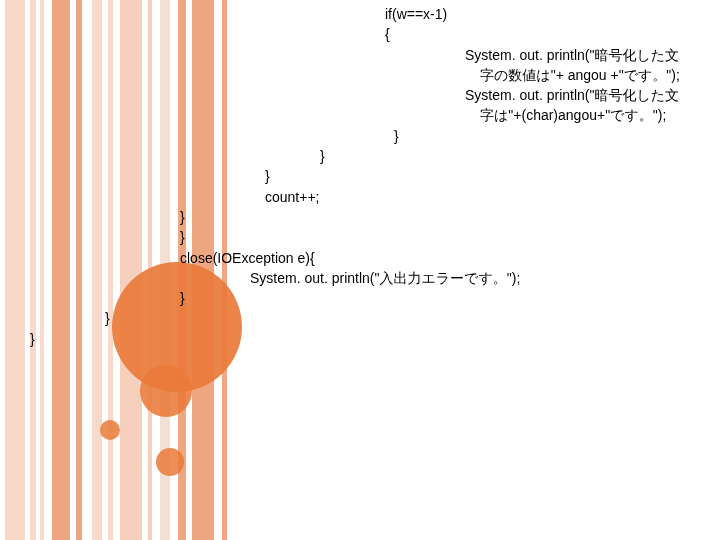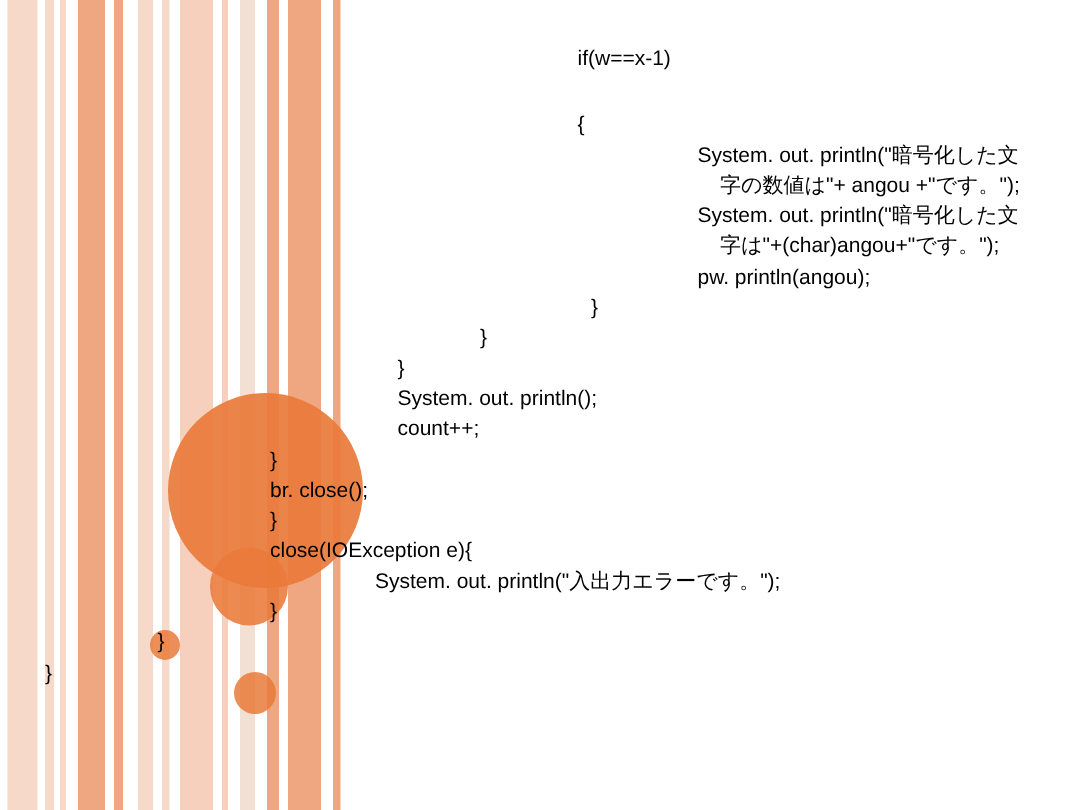--- a/index.html
+++ b/index.html
@@ -59,21 +59,21 @@
   .line {
     white-space: pre;
     line-height: 1.45;
   }
   .i0  { padding-left: 30px; }
   .i2  { padding-left: 105px; }
   .i5  { padding-left: 180px; }
   .i6  { padding-left: 250px; }
   .i7  { padding-left: 265px; }
   .i8  { padding-left: 320px; }
-  .i9  { padding-left: 385px; margin-top: 24px; }
+  .i9  { padding-left: 385px; }
   .i10 { padding-left: 394px; }
   .i11 { padding-left: 465px; }
   .i11b{ padding-left: 480px; }
 </style>
 </head>
 <body>
 
 <div class="bg-stripes">
   <div class="stripe s1"></div>
   <div class="stripe s2"></div>
@@ -97,27 +97,24 @@
   <div class="bubble b4"></div>
 </div>
 
 <div class="content">
   <div class="line i9">if(w==x-1)</div>
   <div class="line i9">{</div>
   <div class="line i11">System. out. println("暗号化した文</div>
   <div class="line i11b">字の数値は"+ angou +"です。");</div>
   <div class="line i11">System. out. println("暗号化した文</div>
   <div class="line i11b">字は"+(char)angou+"です。");</div>
-  <div class="line i11">pw. println(angou);</div>
   <div class="line i10">}</div>
   <div class="line i8">}</div>
   <div class="line i7">}</div>
-  <div class="line i7">System. out. println();</div>
   <div class="line i7">count++;</div>
   <div class="line i5">}</div>
-  <div class="line i5">br. close();</div>
   <div class="line i5">}</div>
   <div class="line i5">close(IOException e){</div>
   <div class="line i6">System. out. println("入出力エラーです。");</div>
   <div class="line i5">}</div>
   <div class="line i2">}</div>
   <div class="line i0">}</div>
 </div>
 
 </body></html>

